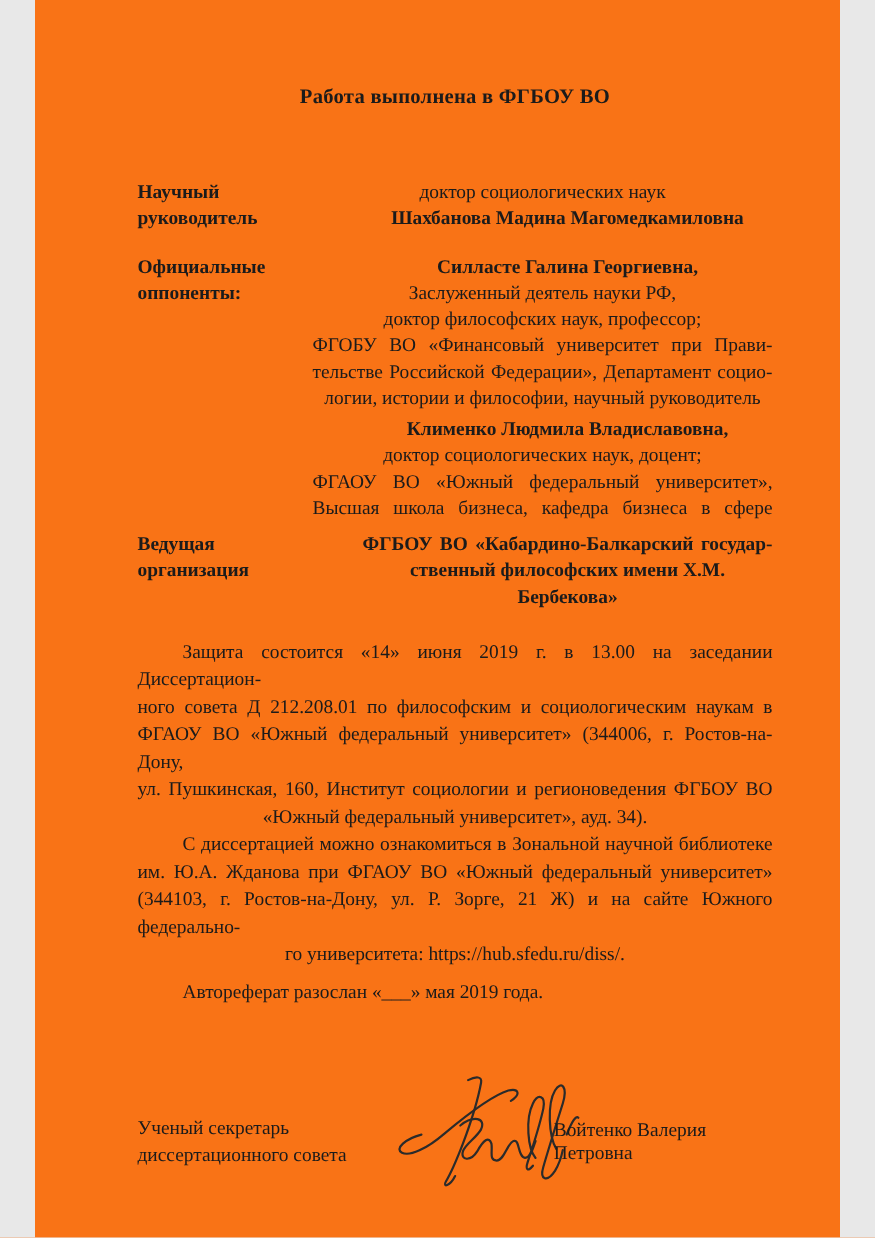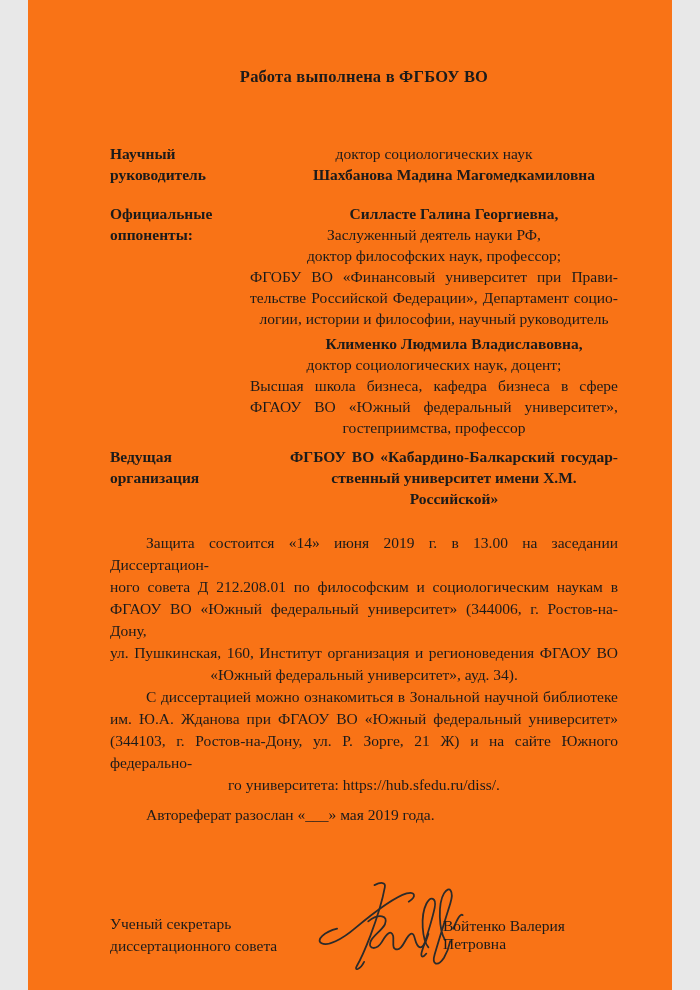--- a/index.html
+++ b/index.html
@@ -79,40 +79,39 @@
           <div class="line j">тельстве Российской Федерации», Департамент социо-</div>
           <div class="line">логии, истории и философии, научный руководитель</div>
         </div>
     </div>
 
     <div class="row m-opp2">
       <div class="label"></div>
       <div class="content">
           <div class="line b">Клименко Людмила Владиславовна,</div>
           <div class="line">доктор социологических наук, доцент;</div>
+          <div class="line j">ФГАОУ ВО «Южный федеральный университет»,</div>
           <div class="line j">Высшая школа бизнеса, кафедра бизнеса в сфере</div>
-          <div class="line j">ФГАОУ ВО «Южный федеральный университет»,</div>
-          <div class="line">гостеприимства, профессор</div>
         </div>
     </div>
 
     <div class="row m-leading">
       <div class="label">Ведущая организация</div>
       <div class="content">
           <div class="line b j">ФГБОУ ВО «Кабардино-Балкарский государ-</div>
-          <div class="line b">ственный университет имени Х.М. Российской»</div>
+          <div class="line b">ственный философских имени Х.М. Бербекова»</div>
         </div>
     </div>
 
     <div class="paragraphs">
       <div>
           <div class="line j ind">Защита состоится «14» июня 2019 г. в 13.00 на заседании Диссертацион-</div>
           <div class="line j">ного совета Д 212.208.01 по философским и социологическим наукам в</div>
           <div class="line j">ФГАОУ ВО «Южный федеральный университет» (344006, г. Ростов-на-Дону,</div>
-          <div class="line j">ул. Пушкинская, 160, Институт организация и регионоведения ФГАОУ ВО</div>
+          <div class="line j">ул. Пушкинская, 160, Институт социологии и регионоведения ФГБОУ ВО</div>
           <div class="line">«Южный федеральный университет», ауд. 34).</div>
         </div>
       <div>
           <div class="line j ind">С диссертацией можно ознакомиться в Зональной научной библиотеке</div>
           <div class="line j">им. Ю.А. Жданова при ФГАОУ ВО «Южный федеральный университет»</div>
           <div class="line j">(344103, г. Ростов-на-Дону, ул. Р. Зорге, 21 Ж) и на сайте Южного федерально-</div>
           <div class="line">го университета: https://hub.sfedu.ru/diss/.</div>
         </div>
     </div>
 

